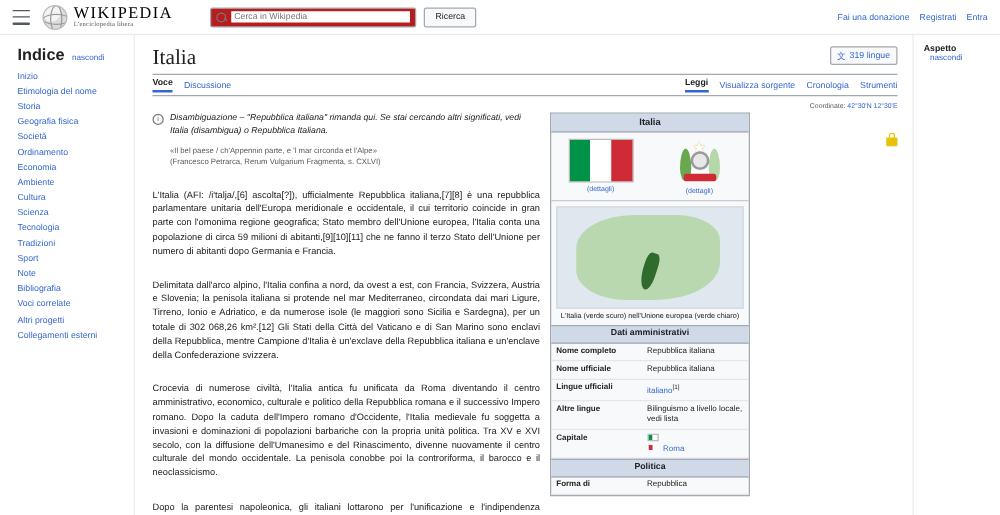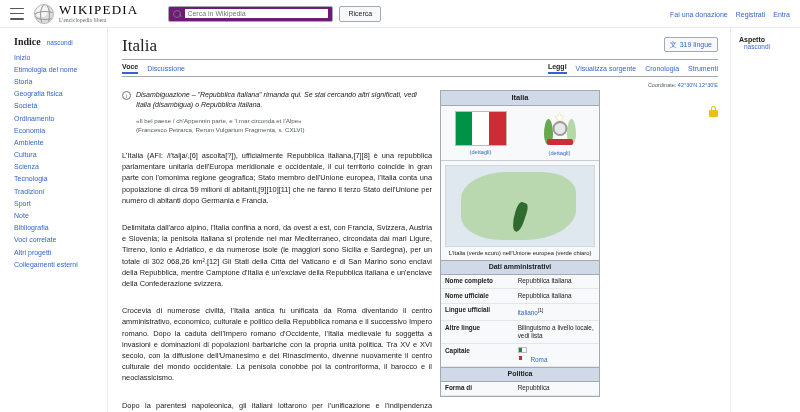--- a/index.html
+++ b/index.html
@@ -61,21 +61,21 @@
     margin-top: 1px;
   }
   .search-wrap {
     display: flex; align-items: center;
     margin-left: 14px;
   }
   .search-box {
     width: 165px; height: 16px;
     border: 1px solid #a2a9b1; border-radius: 2px;
     display: flex; align-items: center;
-    padding: 0 4px; background: #701a75;
+    padding: 0 4px; background: #b91c1c;
   }
   .search-ic { width: 8px; height: 8px; margin-right: 4px; position: relative; flex:none;}
   .search-ic::before {
     content:""; position:absolute; left:0; top:0; width:6px; height:6px;
     border: 1px solid #72777d; border-radius: 50%;
   }
   .search-ic::after {
     content:""; position:absolute; left:5.5px; top:5.5px; width:3px; height:1px;
     background:#72777d; transform: rotate(45deg);
   }
@@ -104,21 +104,21 @@
   .sidebar {
     width: 108px;
     border-right: 1px solid #eaecf0;
     padding: 8px 6px 0 14px;
     font-size: 7px;
   }
   .toc-head {
     display: flex; align-items: baseline; gap: 6px;
     margin-bottom: 4px;
   }
-  .toc-head .t { font-weight: bold; color: #202122; font-size: 10px; font-family: Liberation Serif, serif; }
+  .toc-head .t { font-weight: bold; color: #202122; font-size: 13px; }
   .toc-head .h { color: #3366cc; font-size: 6.5px; }
   .toc-list { list-style: none; margin: 0; padding: 0; }
   .toc-list li { padding: 1.6px 0; line-height: 9px; }
   .toc-list li a { color: #3366cc; }
 
   .content {
     flex: 1;
     padding: 8px 12px 12px 14px;
     position: relative;
     overflow: hidden;

